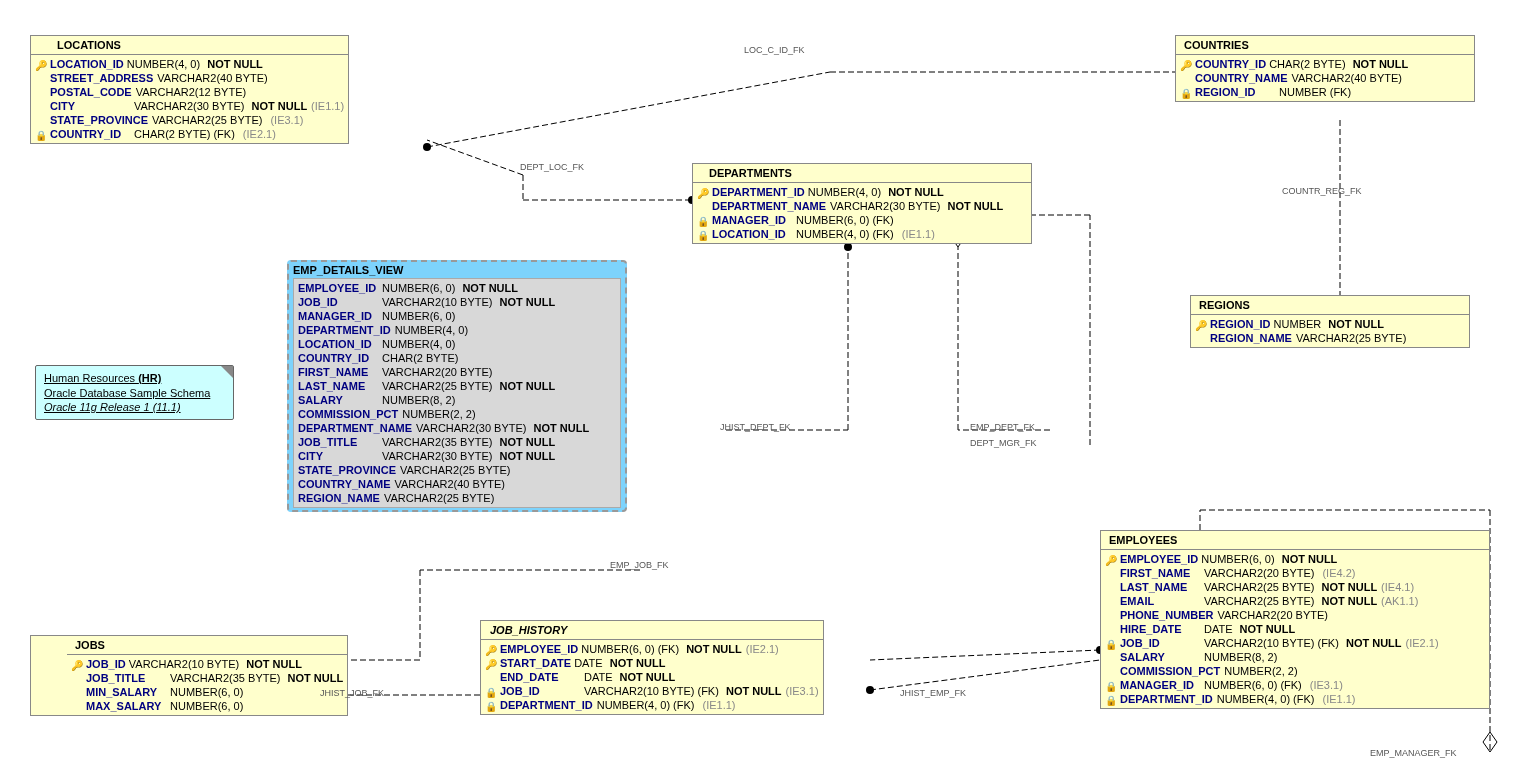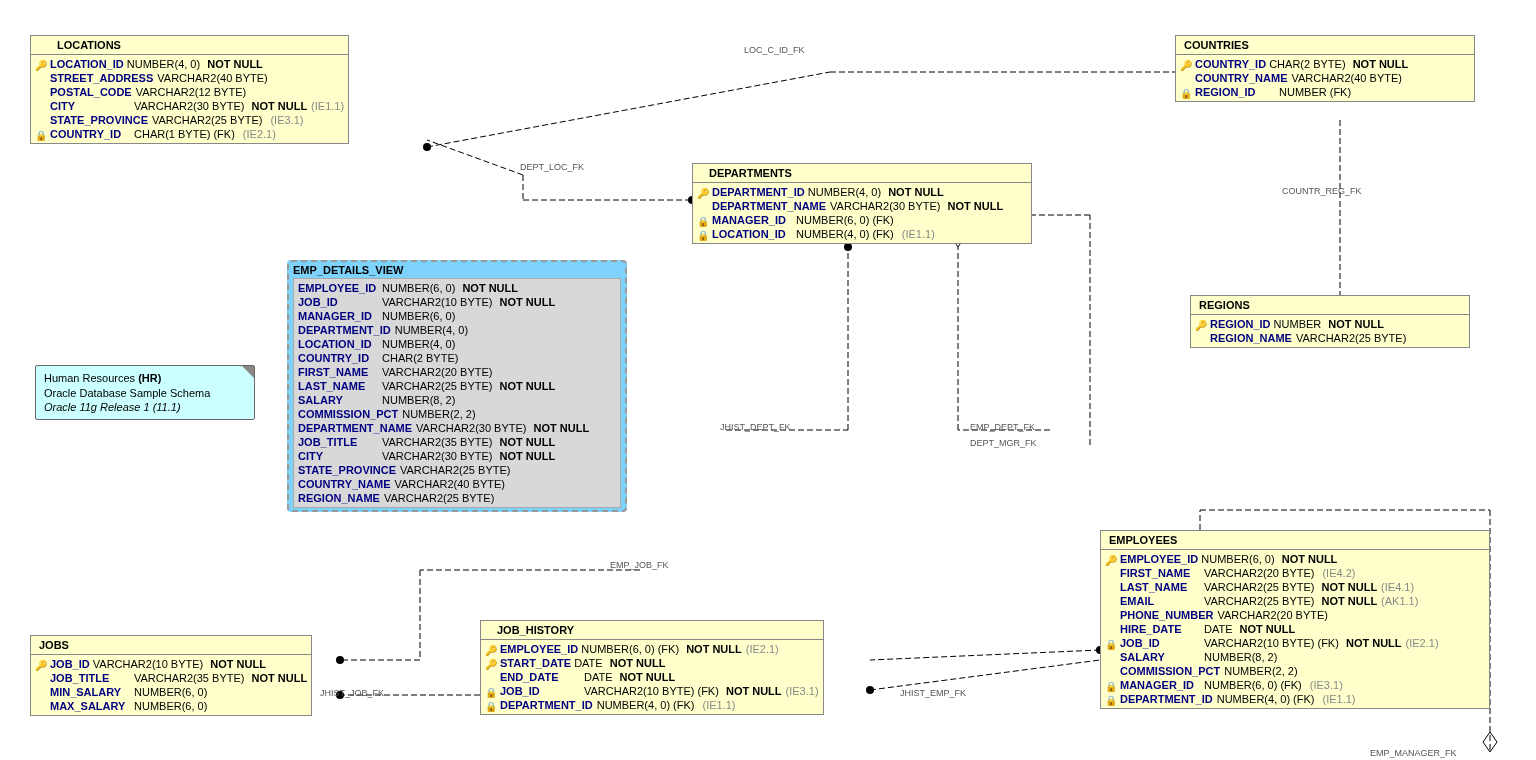--- a/index.html
+++ b/index.html
@@ -204,21 +204,21 @@
       </div>
       <div class="table-row">
         <span style="width:15px;display:inline-block"></span>
         <span class="col-name">STATE_PROVINCE</span>
         <span class="col-type">VARCHAR2(25 BYTE)</span>
         <span class="col-index">(IE3.1)</span>
       </div>
       <div class="table-row">
         <span class="lock-icon">🔒</span>
         <span class="col-name">COUNTRY_ID</span>
-        <span class="col-type">CHAR(1 BYTE) (FK)</span>
+        <span class="col-type">CHAR(2 BYTE) (FK)</span>
         <span class="col-index">(IE2.1)</span>
       </div>
     </div>
   </div>
 
   <div class="table-box" style="left:1175px; top:35px; min-width:300px;">
     <div style="padding:2px 4px; border-bottom:1px solid #888;">
       <span class="table-title">COUNTRIES</span>
     </div>
     <div class="table-body">
@@ -358,21 +358,21 @@
       </div>
       <div class="table-row">
         <span class="lock-icon">🔒</span>
         <span class="col-name">DEPARTMENT_ID</span>
         <span class="col-type">NUMBER(4, 0) (FK)</span>
         <span class="col-index">(IE1.1)</span>
       </div>
     </div>
   </div>
 
-  <div class="table-box" style="left:30px; top:635px; min-width:270px;">
+  <div class="table-box" style="left:30px; top:635px; min-width:270px;padding-left:36px;">
     <div style="padding:2px 4px; border-bottom:1px solid #888;">
       <span class="table-title">JOBS</span>
     </div>
     <div class="table-body">
       <div class="table-row">
         <span class="key-icon">🔑</span>
         <span class="bold-col">JOB_ID</span>&nbsp;
         <span class="col-type">VARCHAR2(10 BYTE)</span>
         <span class="col-constraint">&nbsp;NOT NULL</span>
       </div>
@@ -389,21 +389,21 @@
       </div>
       <div class="table-row">
         <span style="width:15px;display:inline-block"></span>
         <span class="col-name">MAX_SALARY</span>
         <span class="col-type">NUMBER(6, 0)</span>
       </div>
     </div>
   </div>
 
   <div class="table-box" style="left:480px; top:620px; min-width:340px;">
-    <div style="padding:2px 12px; border-bottom:1px solid #888;">
+    <div style="padding:2px 5px; border-bottom:1px solid #888;font-style:italic;">
       <span class="table-title">JOB_HISTORY</span>
     </div>
     <div class="table-body">
       <div class="table-row">
         <span class="key-icon">🔑</span>
         <span class="bold-col">EMPLOYEE_ID</span>&nbsp;
         <span class="col-type">NUMBER(6, 0) (FK)</span>
         <span class="col-constraint">&nbsp;NOT NULL</span>
         <span class="col-index">(IE2.1)</span>
       </div>
@@ -504,21 +504,21 @@
         <span class="col-name">COUNTRY_NAME</span>
         <span class="col-type">VARCHAR2(40 BYTE)</span>
       </div>
       <div class="table-row">
         <span class="col-name">REGION_NAME</span>
         <span class="col-type">VARCHAR2(25 BYTE)</span>
       </div>
     </div>
   </div>
 
-  <div class="note-box" style="left:35px; top:365px; width:220px;">
+  <div class="note-box" style="left:35px; top:365px; width:199px;text-decoration:underline;">
     <div>
       Human Resources <strong>(HR)</strong>
     </div>
     <div style="margin-top:3px;">Oracle Database Sample Schema</div>
     <div style="font-style:italic; margin-top:2px;">Oracle 11g Release 1 (11.1)</div>
   </div>
 
   <div class="fk-label" style="left:730px; top:45px;margin-left:14px;">LOC_C_ID_FK</div>
   <div class="fk-label" style="left:520px; top:162px;">DEPT_LOC_FK</div>
   <div class="fk-label" style="left:1282px; top:186px;">COUNTR_REG_FK</div>

